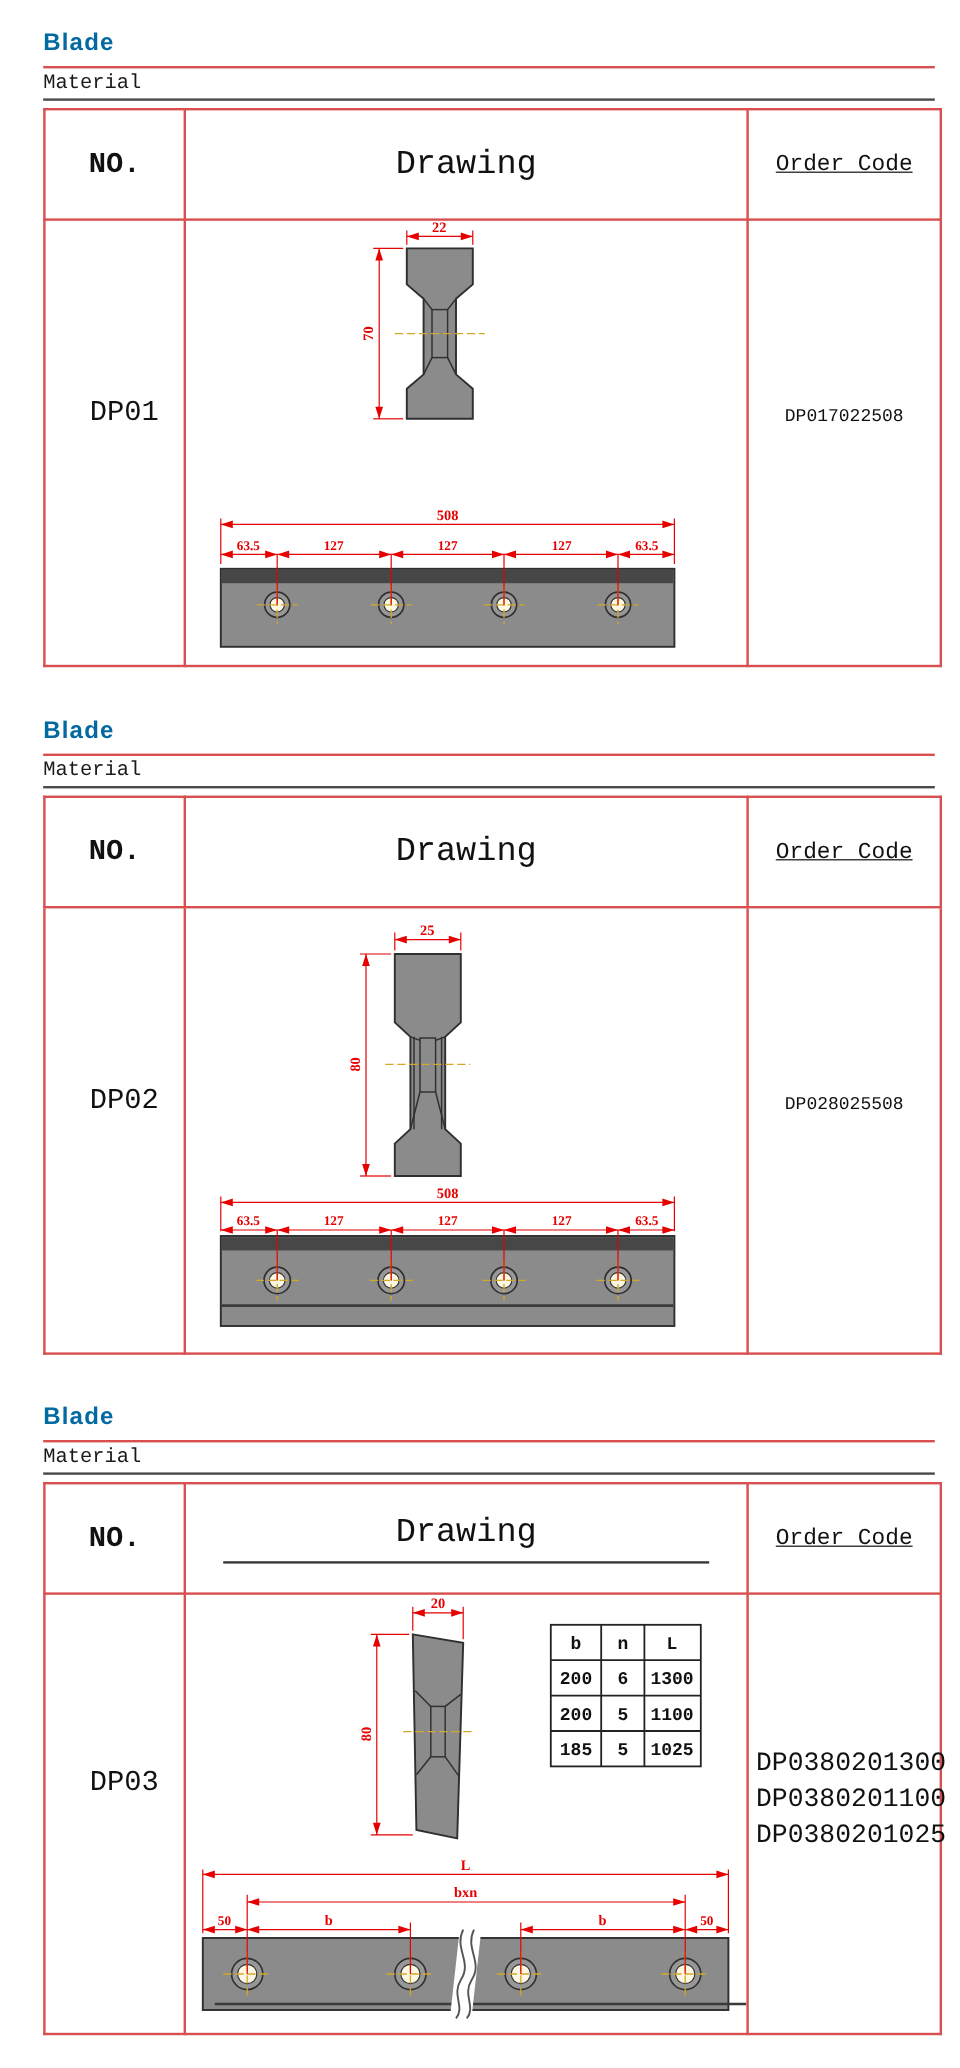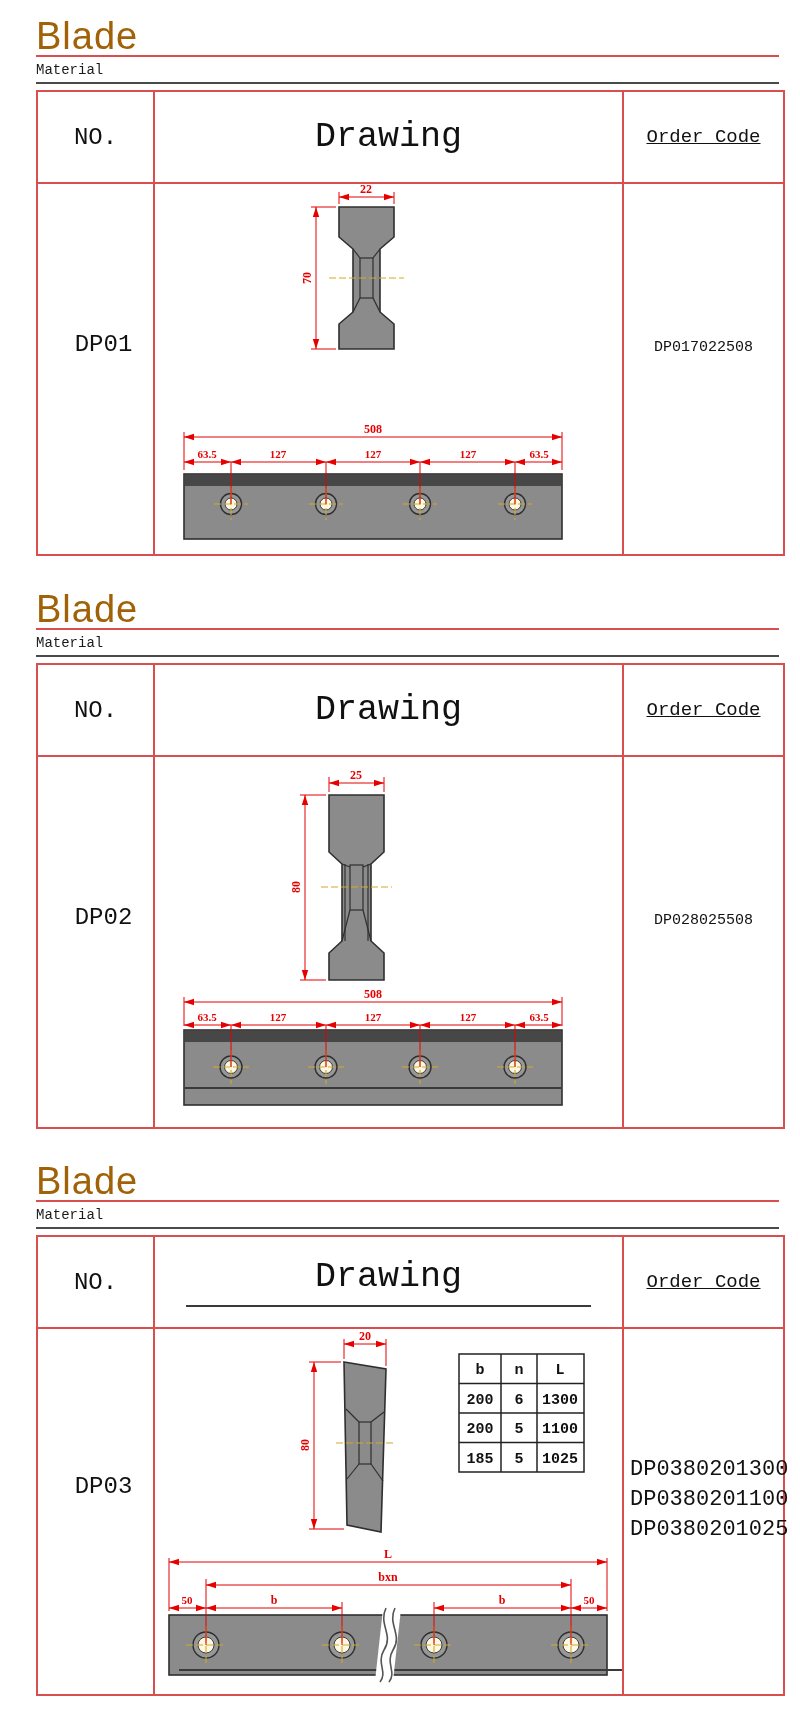--- a/index.html
+++ b/index.html
@@ -1,31 +1,31 @@
 <!DOCTYPE html>
 <html><head>
 <meta charset="utf-8">
 <style>
   html,body{margin:0;padding:0;background:#ffffff;}
   body{width:800px;height:1723px;position:relative;overflow:hidden;
        font-family:"Liberation Mono", monospace;color:#111;}
   .section{position:absolute;left:36px;width:743px;}
-  .sec-title{font-family:"Liberation Sans", sans-serif;font-weight:normal;
-             font-size:38px;line-height:32px;letter-spacing:1px;color:#a16207;}
+  .sec-title{font-family:"Liberation Sans", sans-serif;font-weight:bold;
+             font-size:20px;line-height:32px;letter-spacing:1px;color:#0369a1;}
   .rule-red{height:2px;background:#d94f4f;margin-top:3px;}
-  .sec-sub{font-size:14px;line-height:22px;margin-top:2px;color:#1a1a1a;}
+  .sec-sub{font-size:17px;line-height:22px;margin-top:2px;color:#1a1a1a;}
   .rule-gray{height:2px;background:#4a4a4a;margin-top:1px;}
   table.spec{border-collapse:collapse;table-layout:fixed;width:741px;margin-top:6px;}
   table.spec td{border:2px solid #d94f4f;padding:0;vertical-align:middle;}
   td.c-no{width:115px;text-align:center;}
   td.c-draw{width:467px;position:relative;}
   td.c-code{width:159px;text-align:center;}
   tr.hd{height:92px;}
-  .hd .hd-no{font-size:24px;text-align:center;}
-  .hd .hd-draw{font-size:35px;text-align:center;border-radius:25px;}
+  .hd .hd-no{font-size:24px;text-align:center;font-weight:bold;}
+  .hd .hd-draw{font-size:28px;text-align:center;border-radius:25px;}
   .hd .hd-code{font-size:19px;text-align:center;text-decoration:underline;}
   .dr-underline{width:405px;height:2px;background:#3a3a3a;margin:8px auto 0 auto;}
   .no-label{font-size:24px;display:inline-block;transform:translateY(-25px);margin-left:16px;}
   .code-single{font-size:15px;display:inline-block;transform:translateY(-22px);}
   .code-multi{font-size:22px;line-height:30px;text-align:center;padding-left:6px;
               display:inline-block;transform:translateY(-12px);}
   svg{display:block;}
   
   .metal{fill:#8b8b8b;stroke:#2f2f2f;stroke-width:1.6;}
   .mdark{fill:#474747;stroke:none;}

